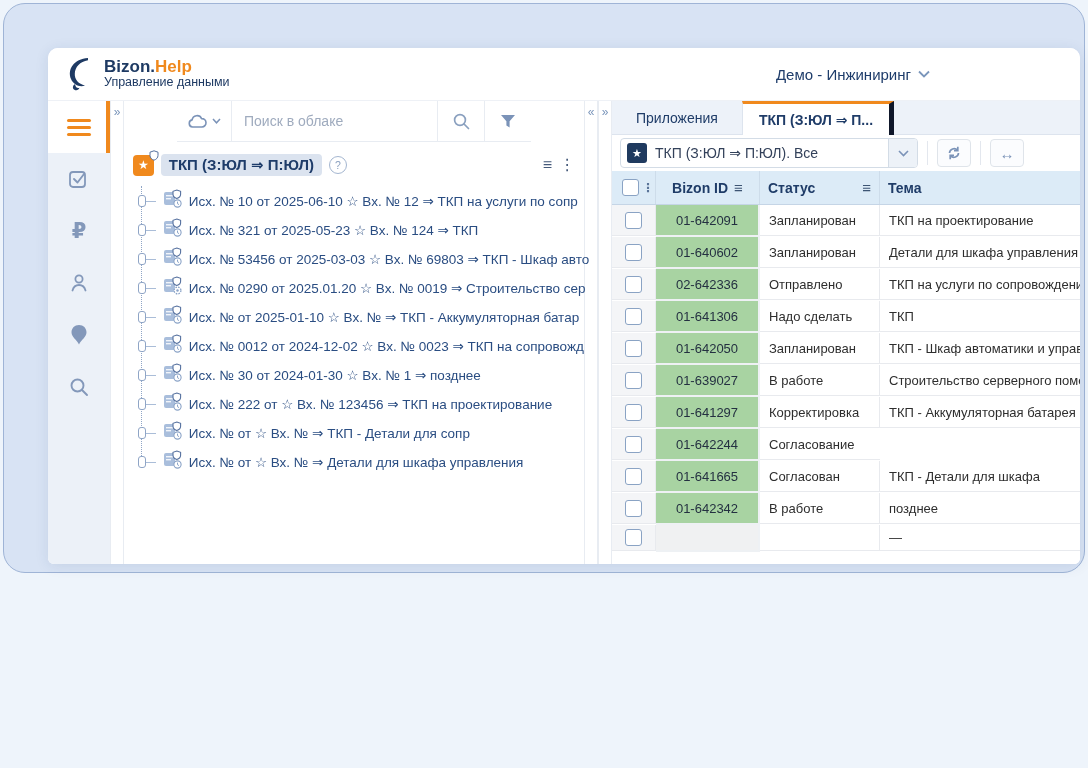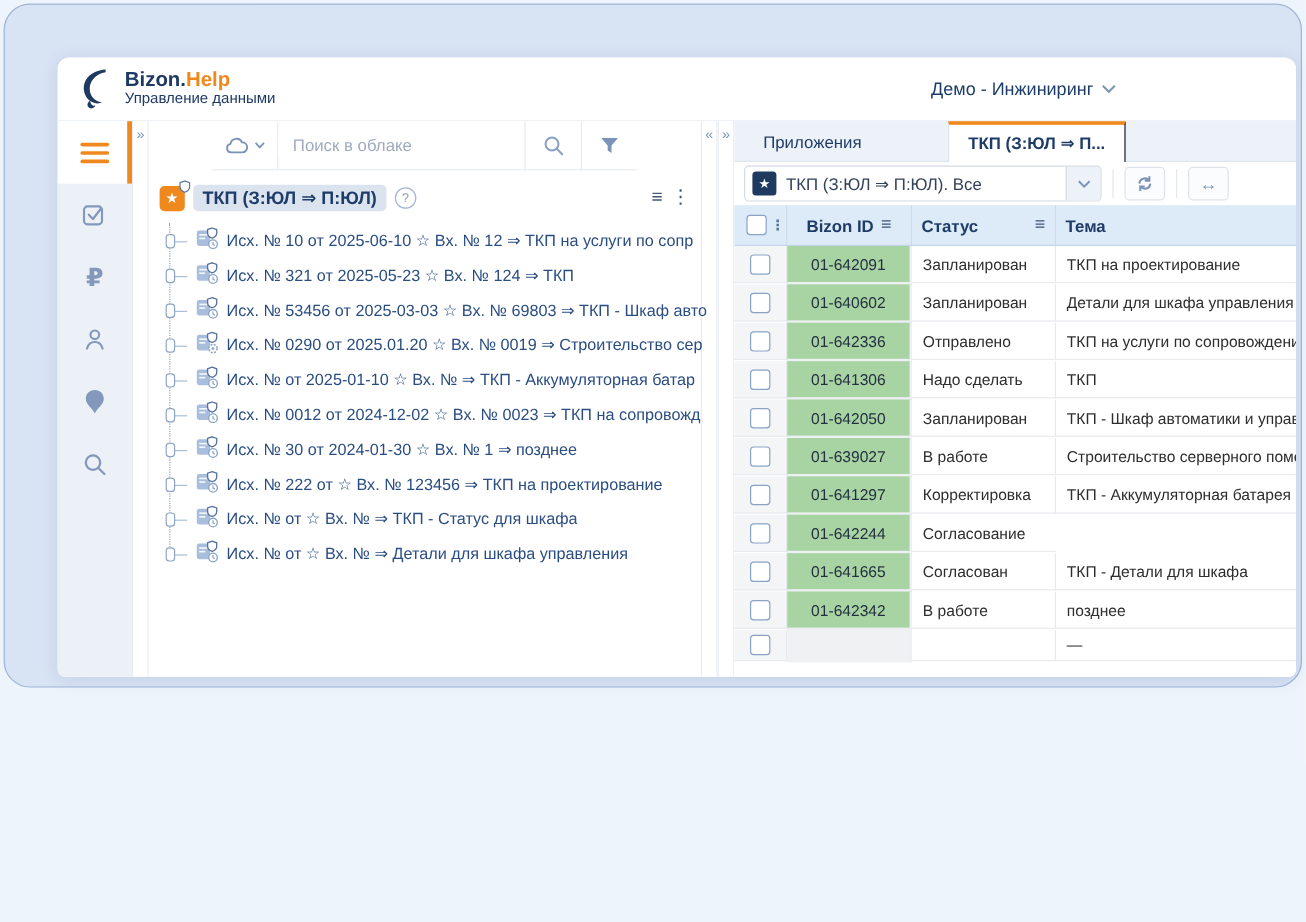--- a/index.html
+++ b/index.html
@@ -61,22 +61,22 @@
   .t-handle{position:absolute;left:5px;top:50%;transform:translateY(-50%);width:6px;height:10px;background:#fff;
     border:1px solid #8fa5c6;border-radius:3px;z-index:1;}
   .doc-ic{position:relative;flex:0 0 20px;margin-right:6px;}
   .t-label{font-size:13.5px;color:#2a4d82;overflow:hidden;}
   span[data-badge="gear"] svg .b-clock{display:none;}
   span[data-badge="clock"] svg .b-gear{display:none;}
   
   .right-panel{flex:1;min-width:0;display:flex;flex-direction:column;background:#fff;}
   .tabs{height:33px;flex:0 0 33px;background:#edf2f9;border-bottom:1px solid #dde4ee;display:flex;align-items:stretch;}
   .tab{padding:0 24px;display:flex;align-items:center;font-size:14px;color:#1f3c68;cursor:pointer;}
-  .tab.active{background:#fff;border-top:3px solid #f0891d;border-left:1px solid #dde4ee;border-right:1px solid #0f172a;
-    font-weight:bold;margin-bottom:-1px;padding:0 16px;margin-left:48px;}
+  .tab.active{background:#fff;border-top:3px solid #f0891d;border-left:1px solid #dde4ee;border-right:5px solid #0f172a;
+    font-weight:bold;margin-bottom:-1px;padding:0 16px;}
   .toolbar{height:36px;flex:0 0 36px;display:flex;align-items:center;background:#fff;padding-left:8px;gap:9px;}
   .view-select{display:flex;align-items:center;height:28px;border:1px solid #d3dce6;border-radius:4px;width:296px;
     overflow:hidden;cursor:pointer;background:#fff;}
   .navy-star{width:20px;height:20px;background:#1f3a5f;border-radius:3px;color:#fff;font-size:11px;
     display:flex;align-items:center;justify-content:center;margin:0 8px 0 6px;flex:0 0 20px;}
   .vs-label{flex:1;font-size:14px;color:#33415a;overflow:hidden;white-space:nowrap;}
   .vs-chevron{width:28px;align-self:stretch;background:#edf2f8;border-left:1px solid #d3dce6;
     display:flex;align-items:center;justify-content:center;}
   .tb-sep{width:1px;height:24px;background:#e3e7ee;}
   .tb-btn{width:32px;height:26px;border:1px solid #dfe4ea;border-radius:4px;background:#fbfcfe;
@@ -381,21 +381,21 @@
                       <g class="b-clock">
                         <circle cx="14.5" cy="14.5" r="3.6" fill="#fff" stroke="#8aa3c7" stroke-width="1.1"></circle>
                         <polyline points="14.5,12.6 14.5,14.7 16,15.6" fill="none" stroke="#8aa3c7" stroke-width="1"></polyline>
                       </g>
                       <g class="b-gear">
                         <circle cx="14.5" cy="14.5" r="3.4" fill="#fff" stroke="#8aa3c7" stroke-width="1.3" stroke-dasharray="1.6 1.1"></circle>
                         <circle cx="14.5" cy="14.5" r="1.2" fill="#8aa3c7"></circle>
                       </g>
                     </svg>
                   </span>
-                  <span class="t-label">Исх. № от ☆ Вх. № ⇒ ТКП - Статус для шкафа</span>
+                  <span class="t-label">Исх. № от ☆ Вх. № ⇒ ТКП - Детали для сопр</span>
                 </li>
                 <li class="tree-item">
                   <span class="t-handle"></span>
                   <span class="doc-ic" data-badge="clock">
                     <svg width="20" height="19" viewBox="0 0 20 19">
                       <rect x="1" y="3" width="11" height="13" rx="2" fill="#a9bedc"></rect>
                       <rect x="3" y="6" width="7" height="1.4" fill="#fff" opacity=".85"></rect>
                       <rect x="3" y="9" width="5" height="1.4" fill="#fff" opacity=".85"></rect>
                       <path d="M13.8 1 17.6 2.3 v2.9 c0 2.1-1.6 3.5-3.8 4.2 -2.2-.7-3.8-2.1-3.8-4.2 V2.3 Z" fill="#fff" stroke="#56719f" stroke-width="1.1"></path>
                       <g class="b-clock">
@@ -486,21 +486,21 @@
                   <span class="checkbox"></span>
                 </div>
                 <div class="cell c-id">01-640602</div>
                 <div class="cell">Запланирован</div>
                 <div class="cell">Детали для шкафа управления</div>
               </div>
               <div class="grid row">
                 <div class="cell c-cb">
                   <span class="checkbox"></span>
                 </div>
-                <div class="cell c-id">01-642336</div>
+                <div class="cell c-id">02-642336</div>
                 <div class="cell">Отправлено</div>
                 <div class="cell">ТКП на услуги по сопровождению</div>
               </div>
               <div class="grid row">
                 <div class="cell c-cb">
                   <span class="checkbox"></span>
                 </div>
                 <div class="cell c-id">01-641306</div>
                 <div class="cell">Надо сделать</div>
                 <div class="cell">ТКП</div>

